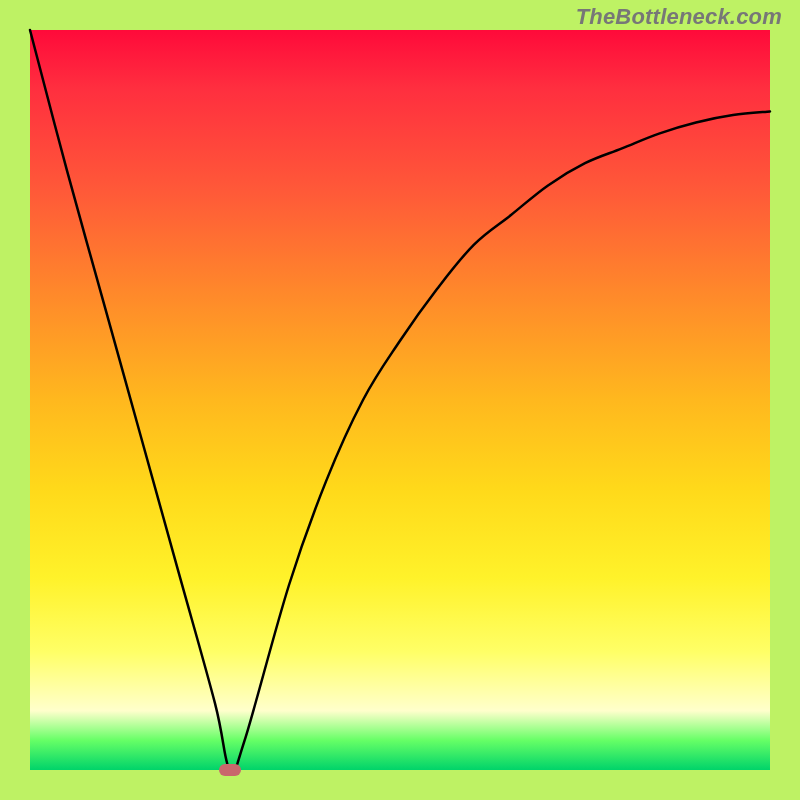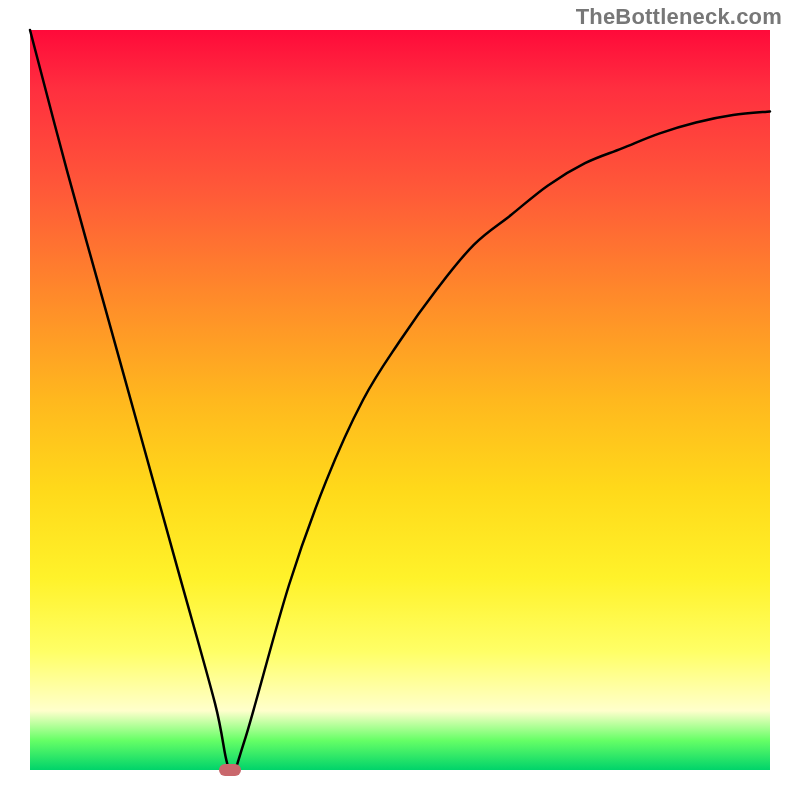--- a/index.html
+++ b/index.html
@@ -8,21 +8,22 @@
     width: 800px;
     height: 800px;
     overflow: hidden;
     font-family: Arial, Helvetica, sans-serif;
     background: #000;
   }
   .frame {
     position: relative;
     width: 800px;
     height: 800px;
-    background: #ffffff;
+    background: #bef264;
+    font-style: italic;
   }
   .gradient {
     position: absolute;
     left: 30px;
     top: 30px;
     width: 740px;
     height: 740px;
     background: linear-gradient(
       to bottom,
       #ff0a3a 0%,

